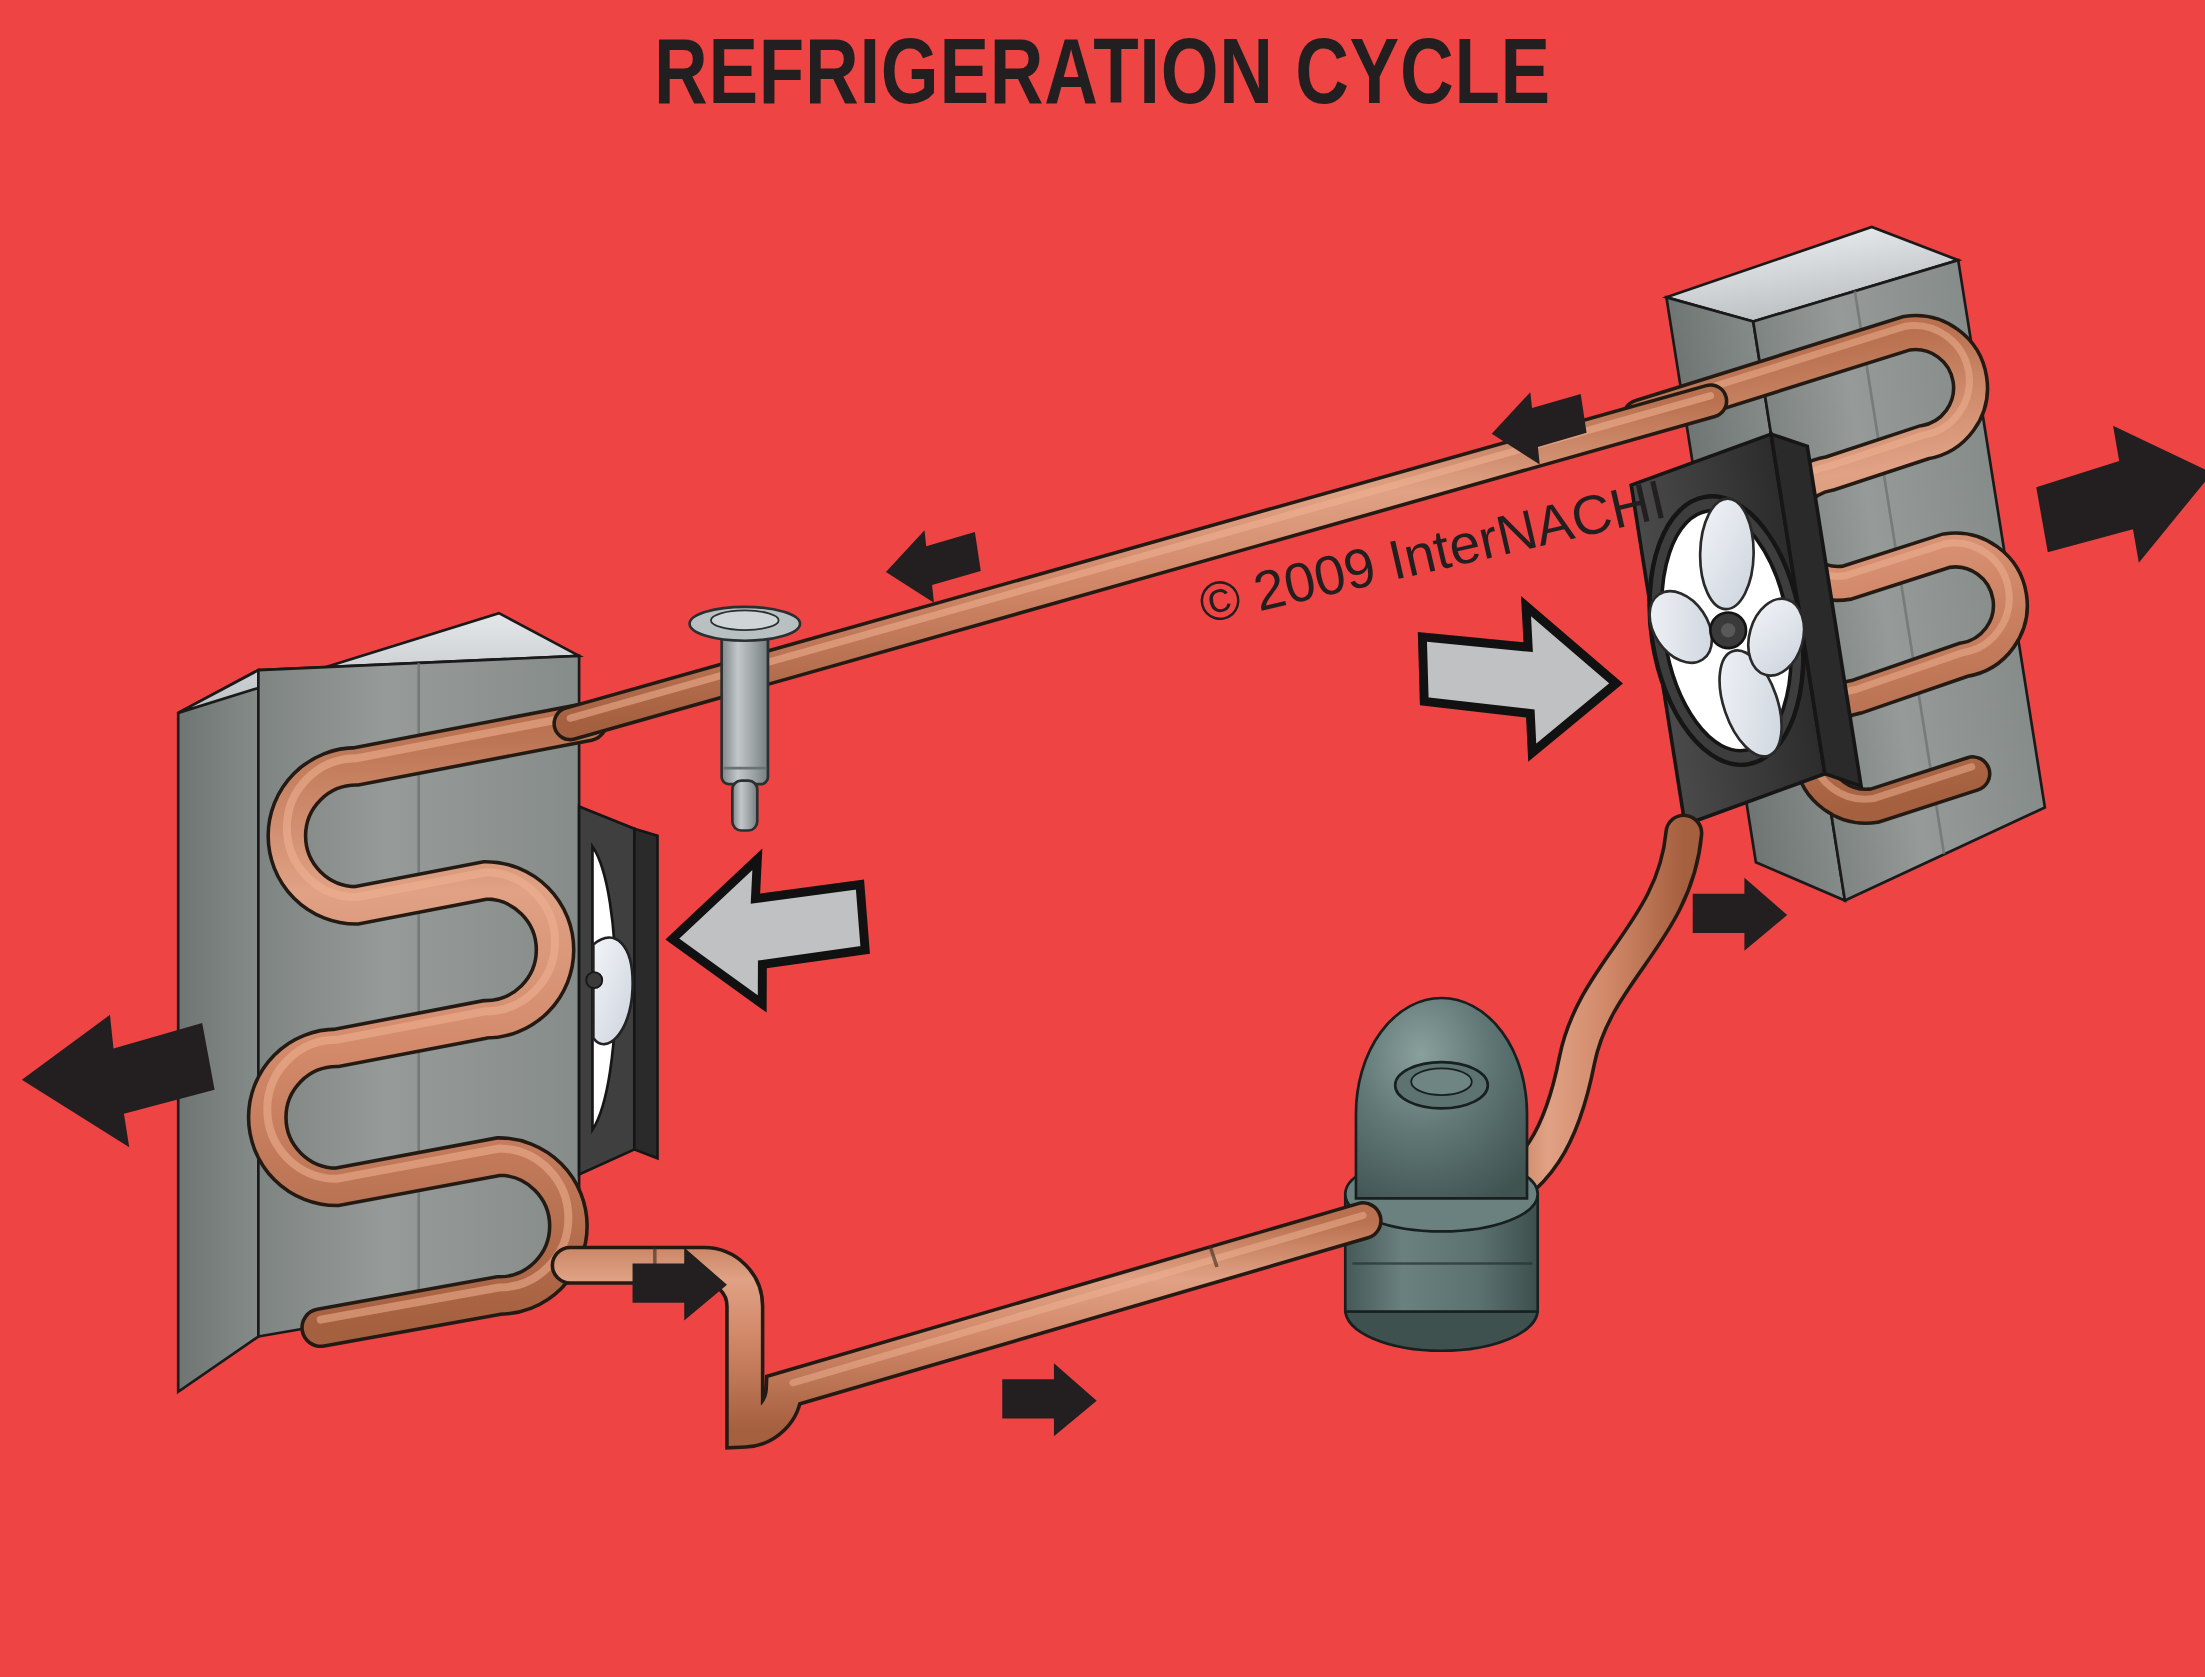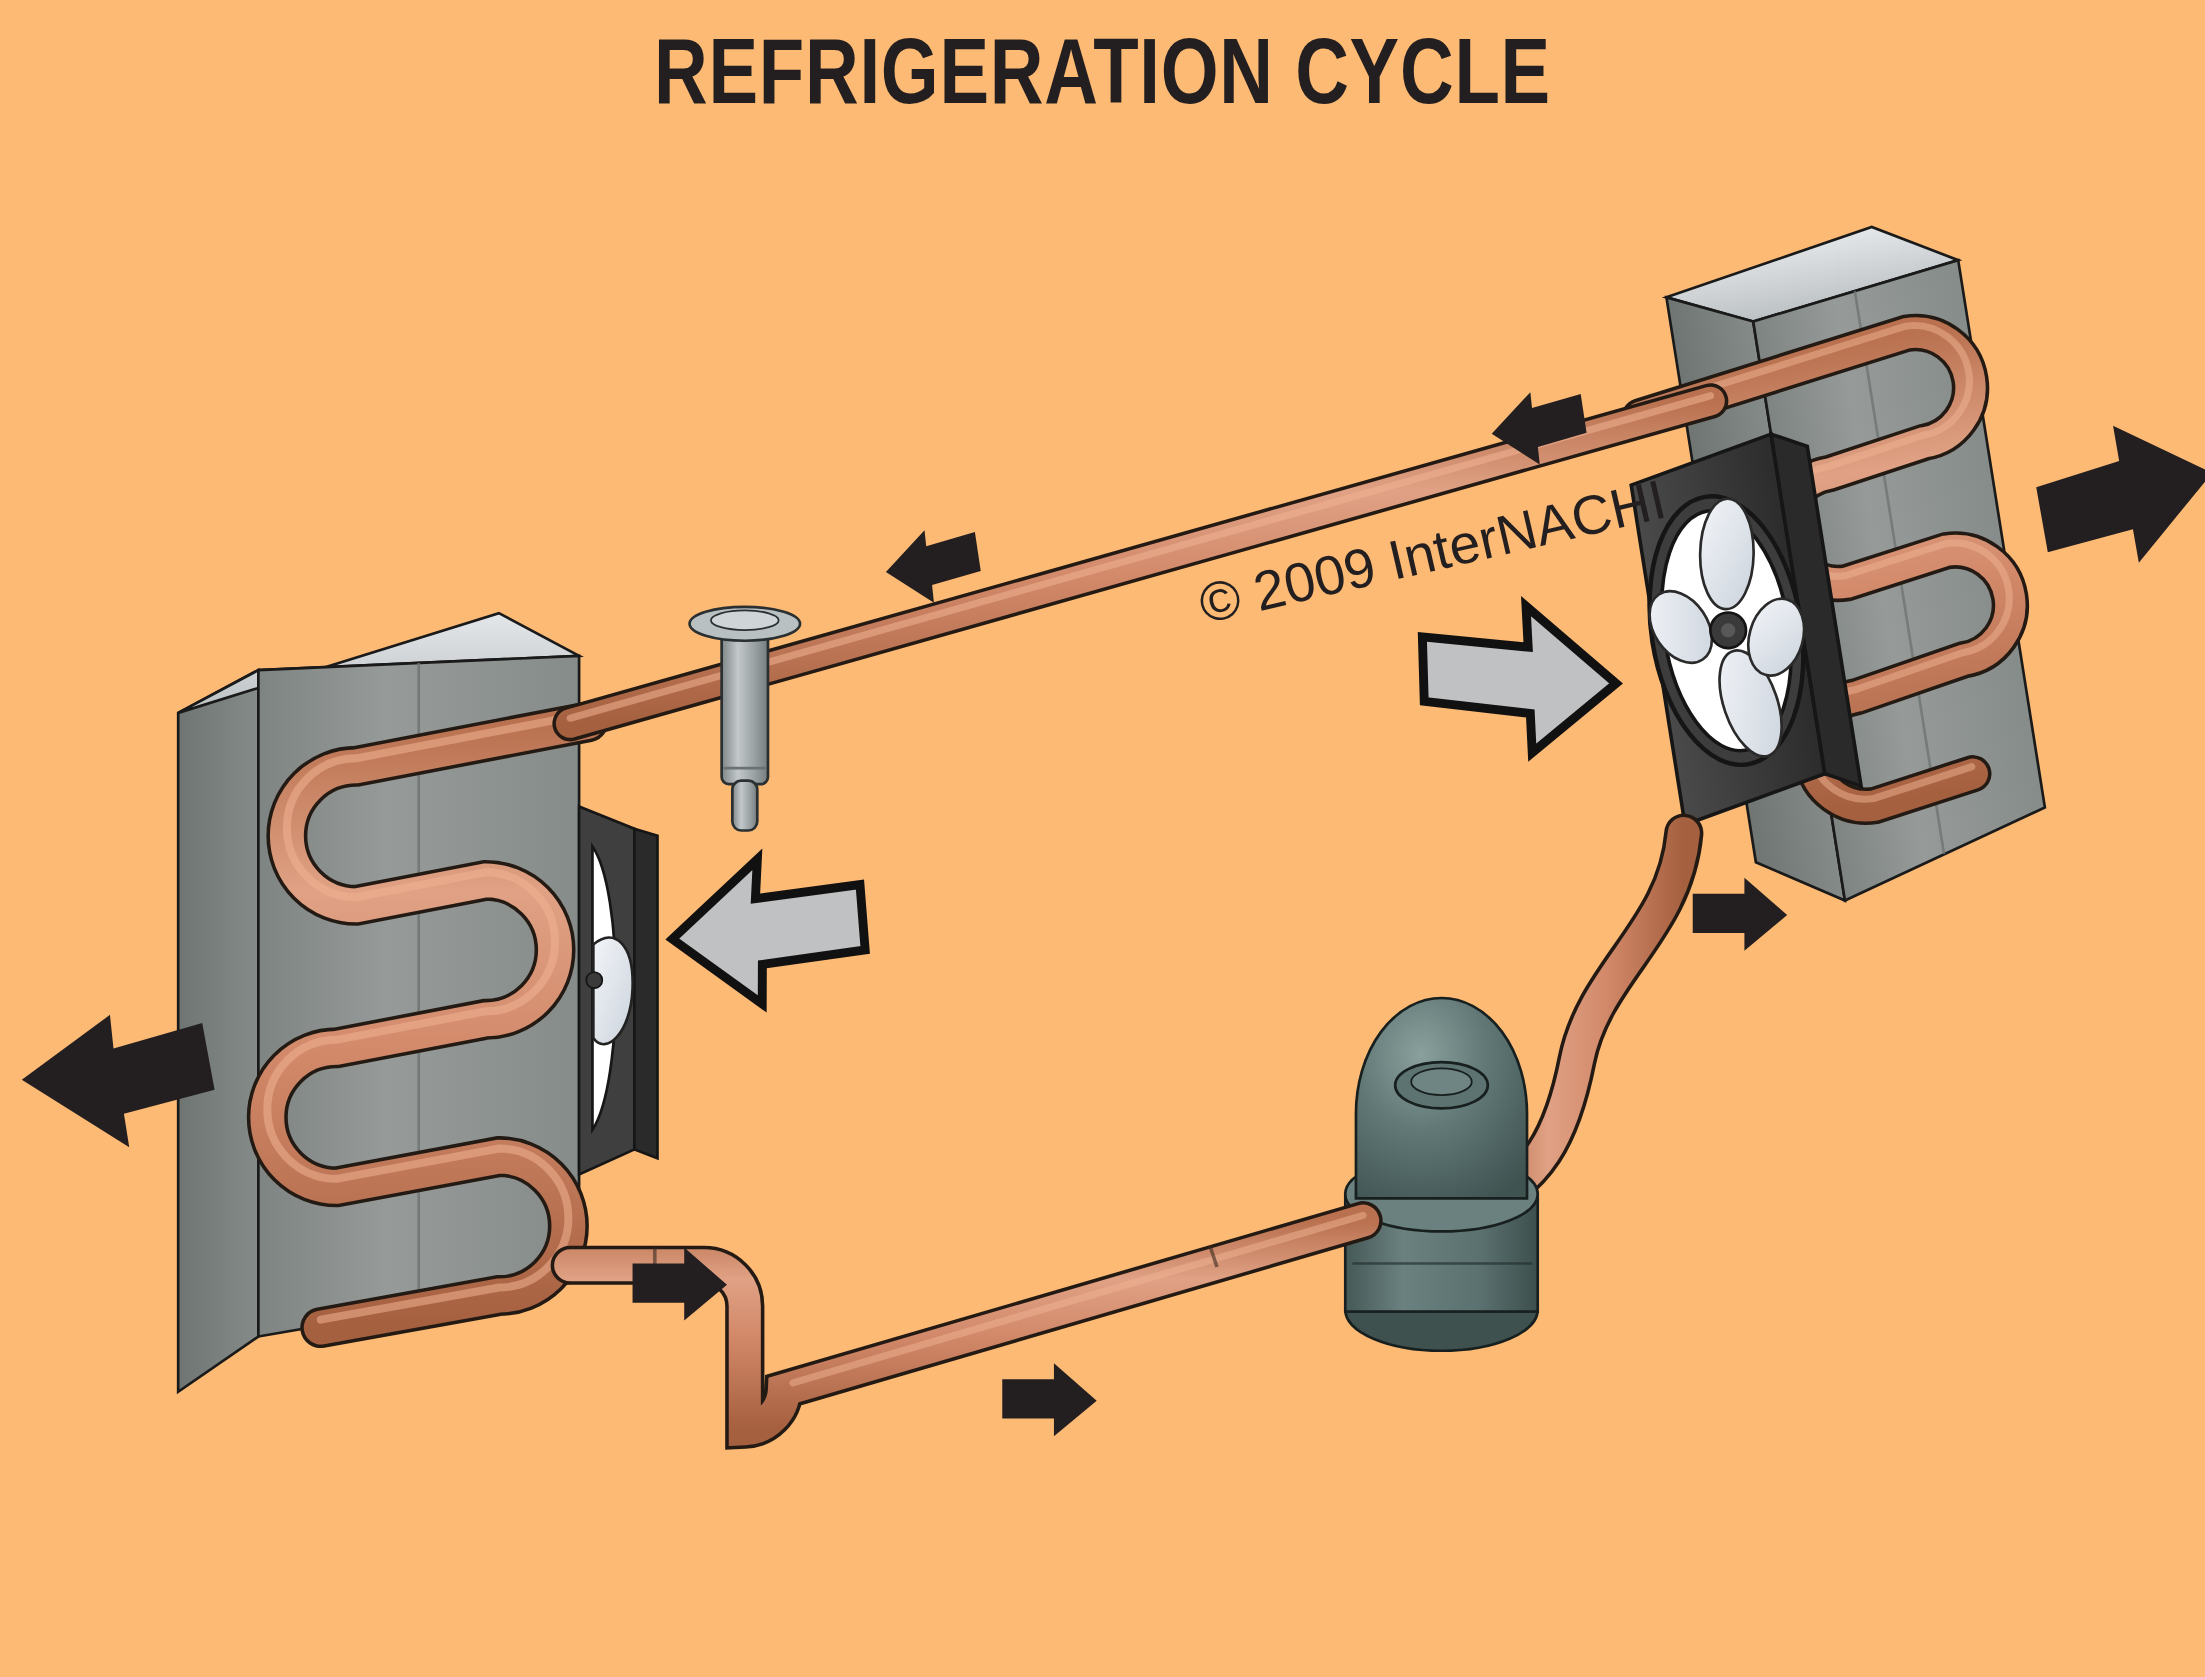--- a/index.html
+++ b/index.html
@@ -1,17 +1,17 @@
 <!DOCTYPE html>
 <html style="font-size:14.3px"><head>
 <meta charset="utf-8">
 <style>
   html,body{margin:0;padding:0;background:#ffffff;}
   body{width:2205px;height:1677px;overflow:hidden;font-family:"Liberation Sans",sans-serif;}
-  #stage{position:relative;width:2205px;height:1677px;background:#fdba74;}
+  #stage{position:relative;width:2205px;height:1677px;background:#ef4444;}
   #title{
     position:absolute;left:0;top:18px;width:2205px;text-align:center;
     font-family:"Liberation Sans",sans-serif;
     font-size:93px;font-weight:700;color:#231f20;letter-spacing:0.9px;
     transform:scaleX(.80);transform-origin:50% 0;
     white-space:nowrap;
   }
   #scene{position:absolute;left:0;top:0;width:2205px;height:1677px;}
 </style>
 </head>

